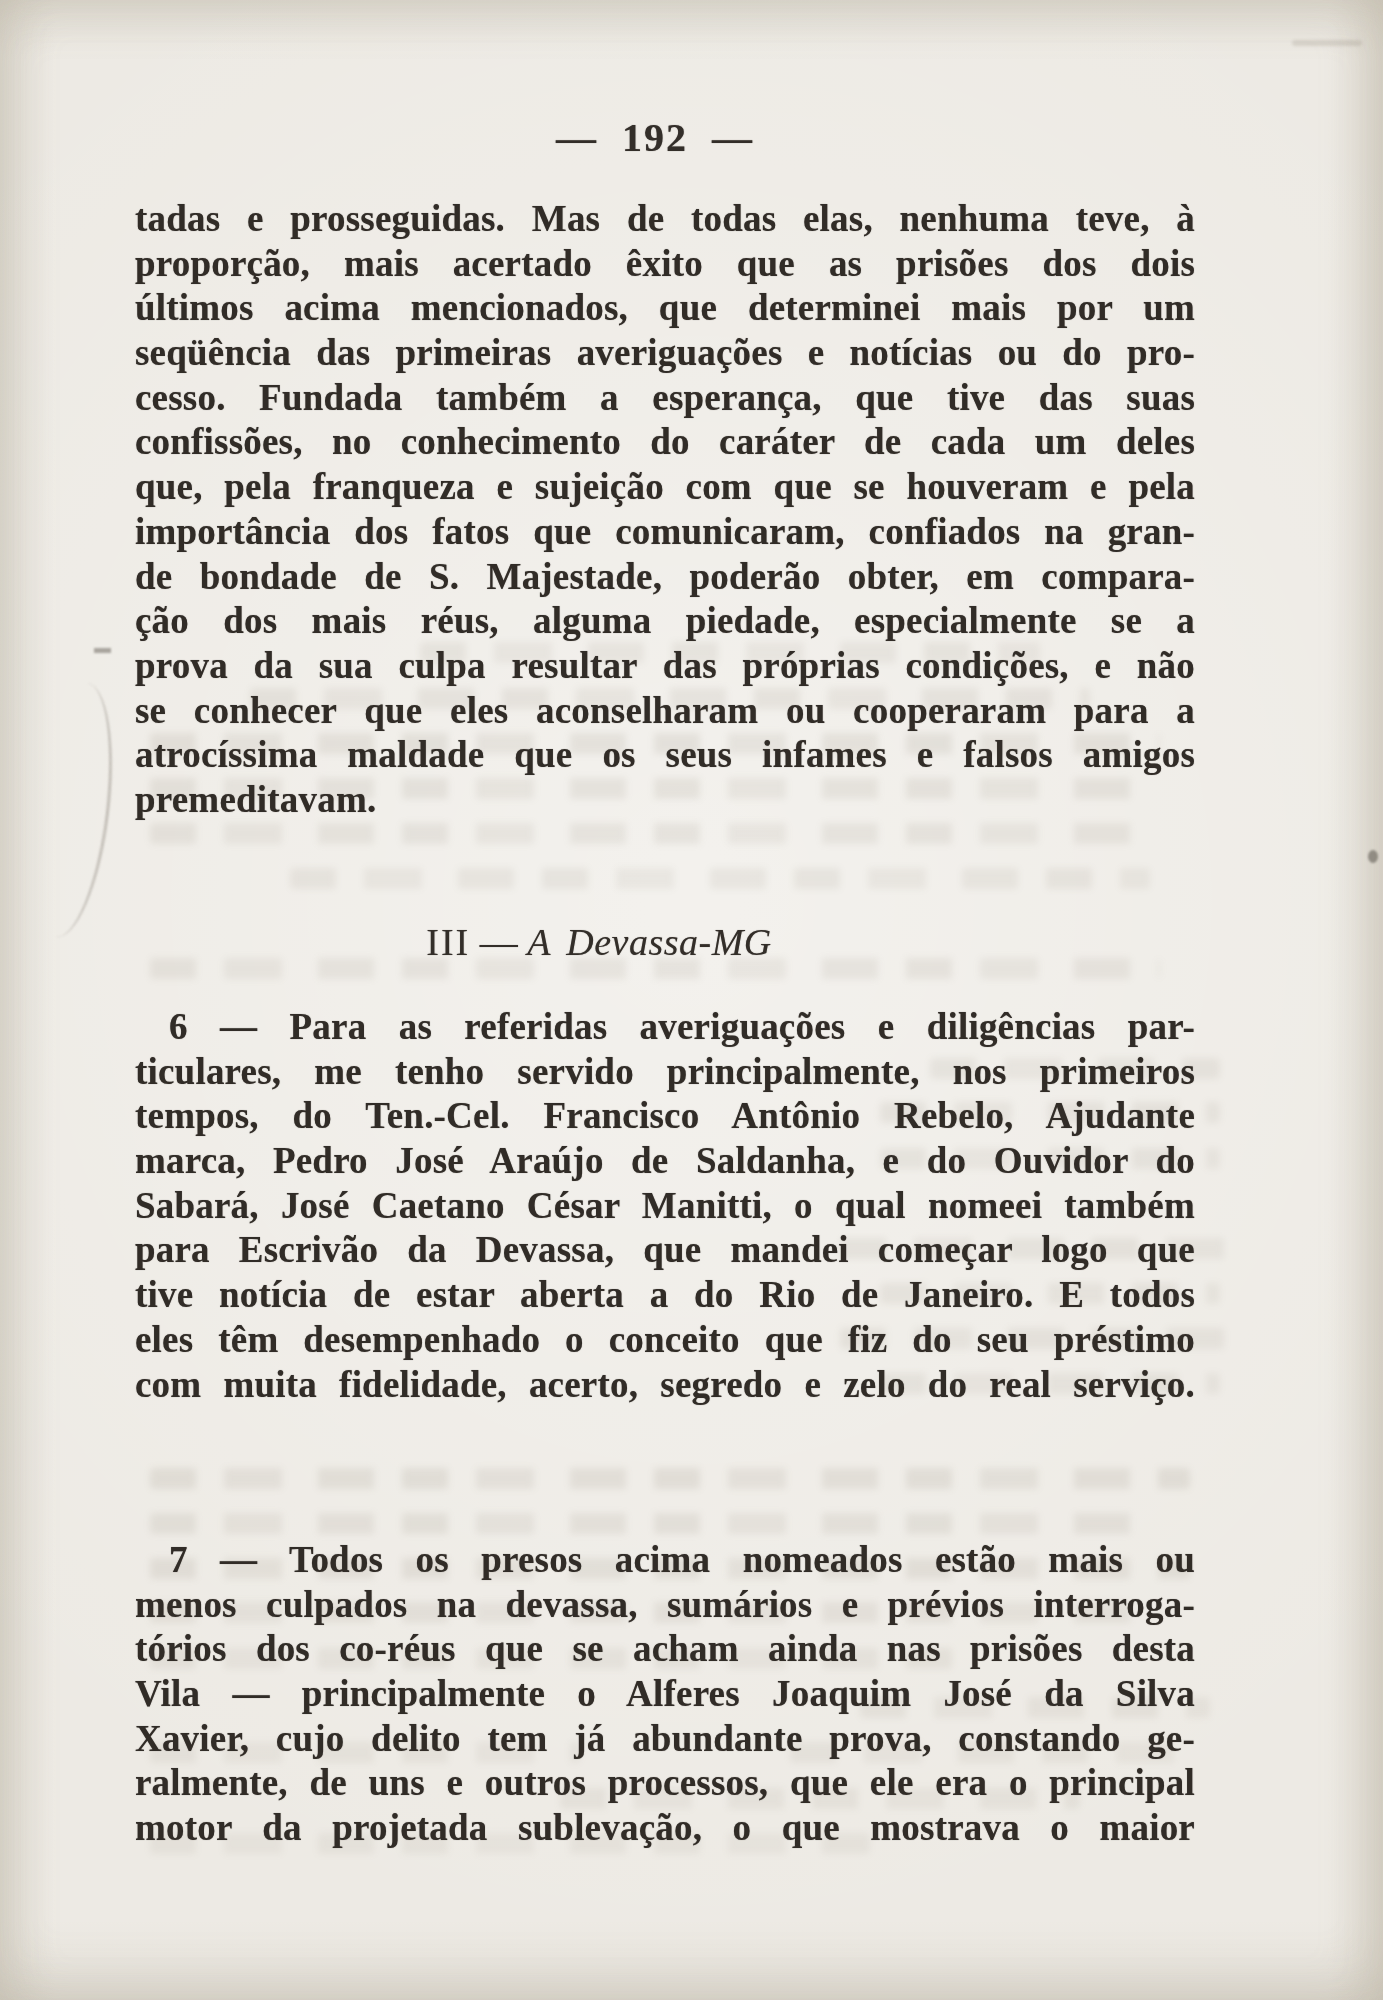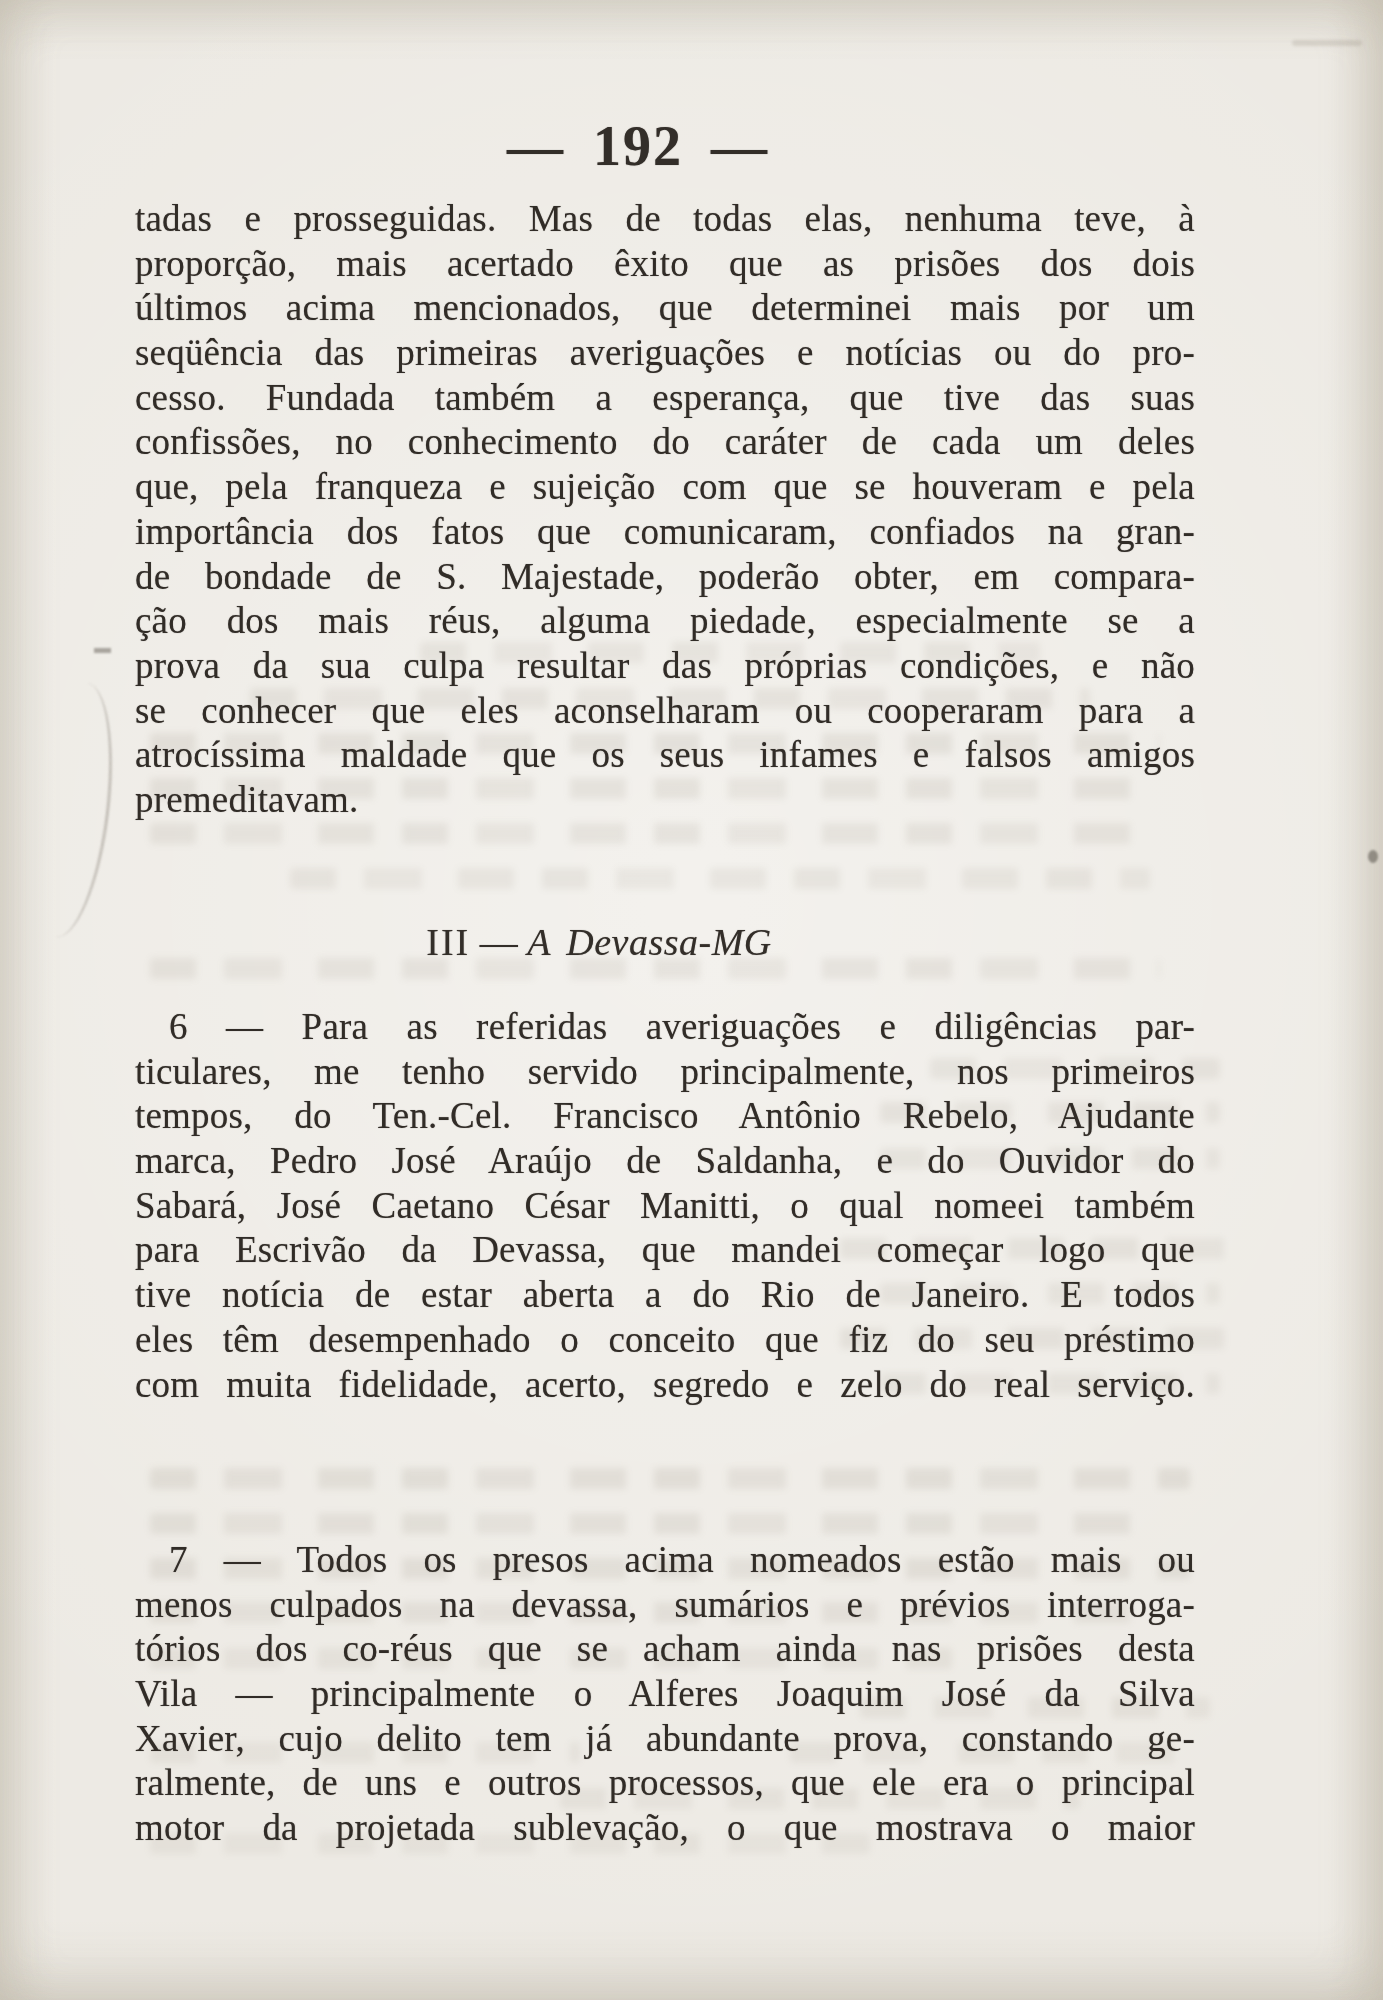--- a/index.html
+++ b/index.html
@@ -13,32 +13,33 @@
     position:relative;width:1383px;height:2000px;
     background:
       radial-gradient(ellipse 120% 90% at 50% 45%, rgba(255,255,255,0.35), rgba(255,255,255,0) 60%),
       linear-gradient(90deg, rgba(196,188,172,0.22) 0%, rgba(196,188,172,0) 4%, rgba(196,188,172,0) 96%, rgba(200,190,175,0.25) 100%),
       linear-gradient(180deg, rgba(198,190,175,0.18) 0%, rgba(198,190,175,0) 3%, rgba(198,190,175,0) 96%, rgba(198,190,175,0.2) 100%),
       #edeae4;
     box-shadow:inset -22px 0 45px rgba(168,158,140,0.18), inset 18px 0 45px rgba(168,158,140,0.15), inset 0 -24px 50px rgba(168,158,140,0.12), inset 0 20px 45px rgba(168,158,140,0.10);
     color:#2f2a25;
   }
   .folio{
-    position:absolute;left:118px;top:114px;width:1060px;
-    text-align:center;font-size:56px;font-weight:700;
+    position:absolute;left:135px;top:114px;width:1060px;
+    text-align:center;font-size:40px;font-weight:700;
     letter-spacing:2px;word-spacing:12px;color:#332e29;
     transform:translateX(-10px);
     text-shadow:0 0 1px rgba(47,42,37,0.55);
   }
   .para{
     position:absolute;left:135px;width:1060px;
     font-size:37px;line-height:44.7px;
     letter-spacing:0.2px;word-spacing:2.5px;
     color:#312c27;
     text-shadow:0 0 1px rgba(49,44,39,0.5);
+    font-weight:bold;
   }
   .ln{
     height:44.7px;
     text-align:justify;
     text-align-last:justify;
     overflow:visible;
   }
   .ln.indent{text-indent:34px;}
   .ln.last-left{text-align-last:left;}
   .p1{top:197px;}

